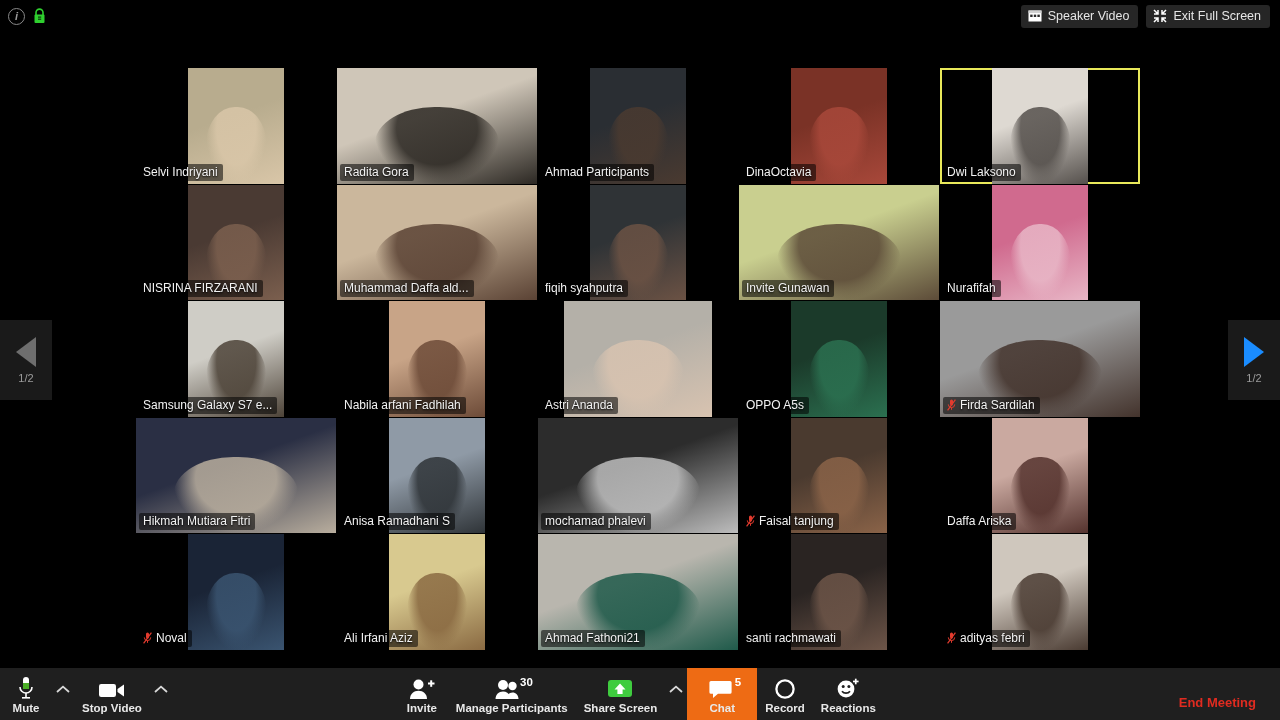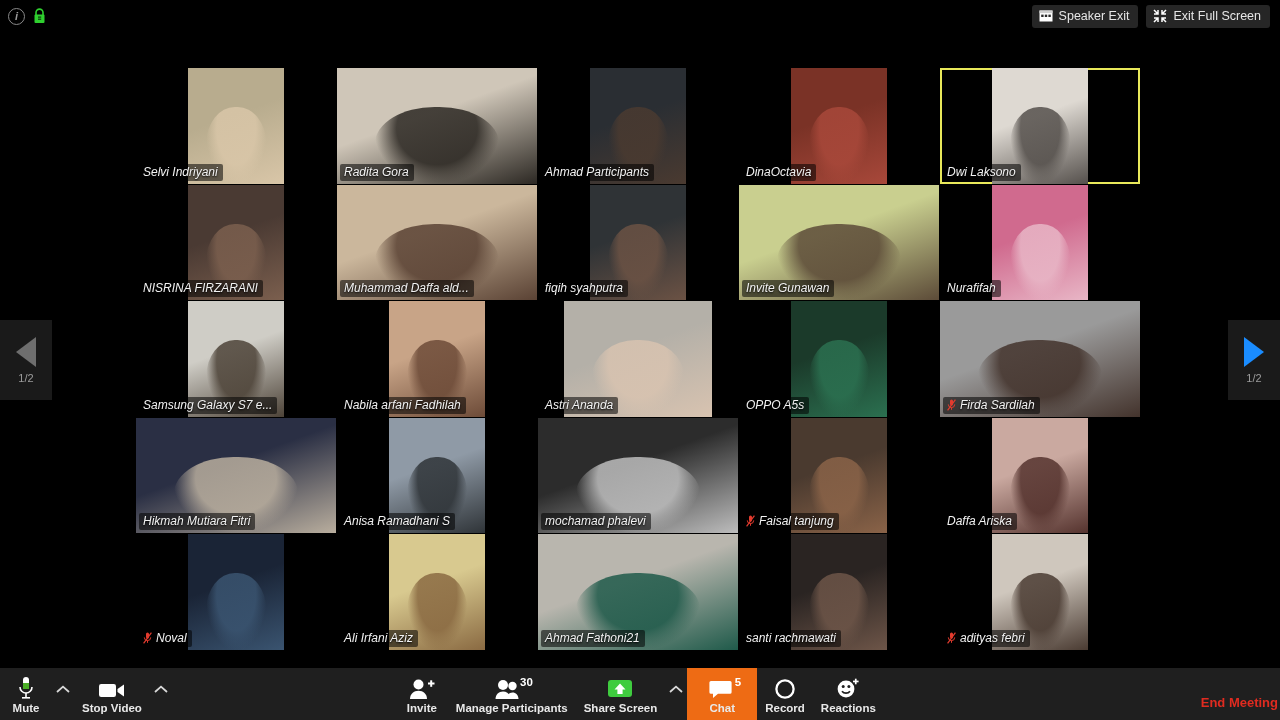--- a/index.html
+++ b/index.html
@@ -63,21 +63,20 @@
   .video.mid { width: 148px; }
   .nameplate {
     position: absolute; left: 3px; bottom: 3px;
     max-width: 193px;
     background: rgba(0,0,0,0.55);
     color: #f2f2f2; font-size: 12px;
     padding: 1px 5px 2px 4px; border-radius: 2px;
     display: flex; align-items: center; gap: 4px;
     white-space: nowrap; overflow: hidden; text-overflow: ellipsis;
     text-shadow: 0 1px 2px #000;
-    font-style: italic;
   }
   .mute-icon { flex: 0 0 auto; display: block; }
 
   
   .pagearrow {
     position: absolute; top: 320px;
     width: 52px; height: 80px;
     background: #1a1a1a;
     display: flex; flex-direction: column;
     align-items: center; justify-content: center; gap: 5px;
@@ -120,21 +119,21 @@
     padding-bottom: 10px;
   }
   .badge {
     position: absolute; font-size: 11.5px; font-weight: bold;
     color: #fff; top: 2px;
   }
   .end-meeting {
     margin-left: auto; color: #e02b20;
     font-size: 13px; font-weight: bold;
     display: flex; align-items: center;
-    padding: 0 2px 10px 0; align-self: flex-end;
+    padding: 0 24px 10px 0; align-self: flex-end;
   }
   .spacer-lg { width: 56px; }
 </style>
 </head>
 <body>
 
 <div class="topbar">
   <div class="topbar-left">
     <div class="info-icon">i</div>
     <div class="lock-icon">
@@ -150,21 +149,21 @@
     <div class="tb-btn">
       <span>
         <svg width="14" height="12" viewBox="0 0 14 12">
           <rect x="0.5" y="0.5" width="13" height="11" fill="#ffffff"></rect>
           <rect x="0.5" y="0.5" width="13" height="2.6" fill="#d0d0d0"></rect>
           <rect x="2.2" y="4.6" width="2.4" height="2.4" fill="#2b2b2b"></rect>
           <rect x="5.8" y="4.6" width="2.4" height="2.4" fill="#2b2b2b"></rect>
           <rect x="9.4" y="4.6" width="2.4" height="2.4" fill="#2b2b2b"></rect>
         </svg>
       </span>
-      <span>Speaker Exit</span>
+      <span>Speaker Video</span>
     </div>
     <div class="tb-btn">
       <span>
         <svg width="14" height="14" viewBox="0 0 14 14">
           <path d="M1 1 L5 5 M5 1 L5 5 L1 5" stroke="#fff" stroke-width="1.5" fill="none"></path>
           <path d="M13 1 L9 5 M9 1 L9 5 L13 5" stroke="#fff" stroke-width="1.5" fill="none"></path>
           <path d="M1 13 L5 9 M5 13 L5 9 L1 9" stroke="#fff" stroke-width="1.5" fill="none"></path>
           <path d="M13 13 L9 9 M9 13 L9 9 L13 9" stroke="#fff" stroke-width="1.5" fill="none"></path>
         </svg>
       </span>

